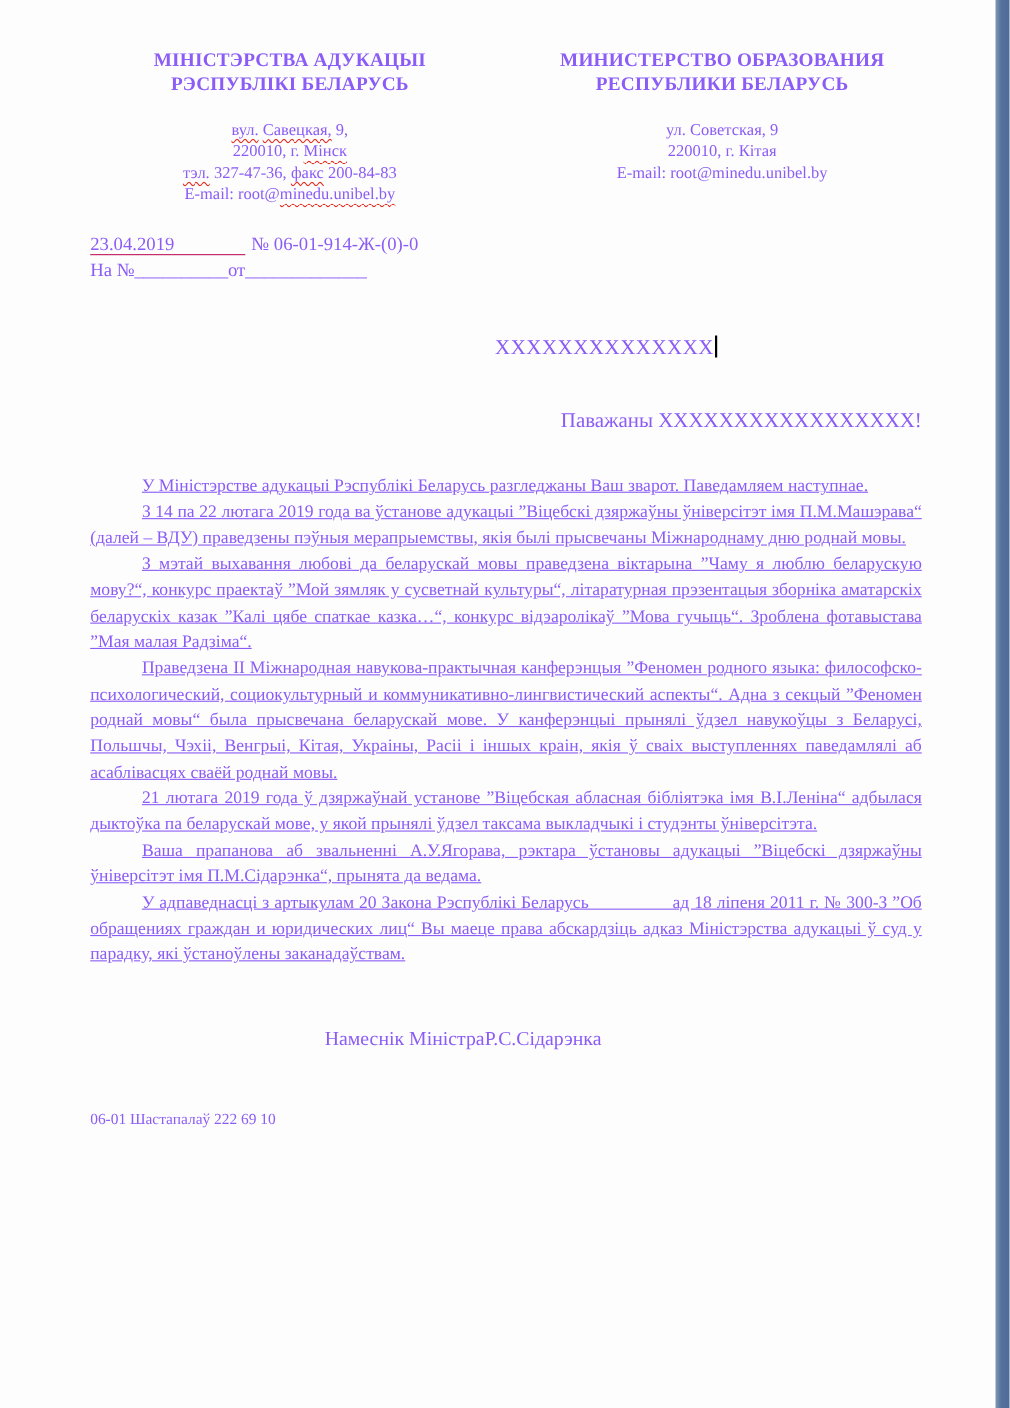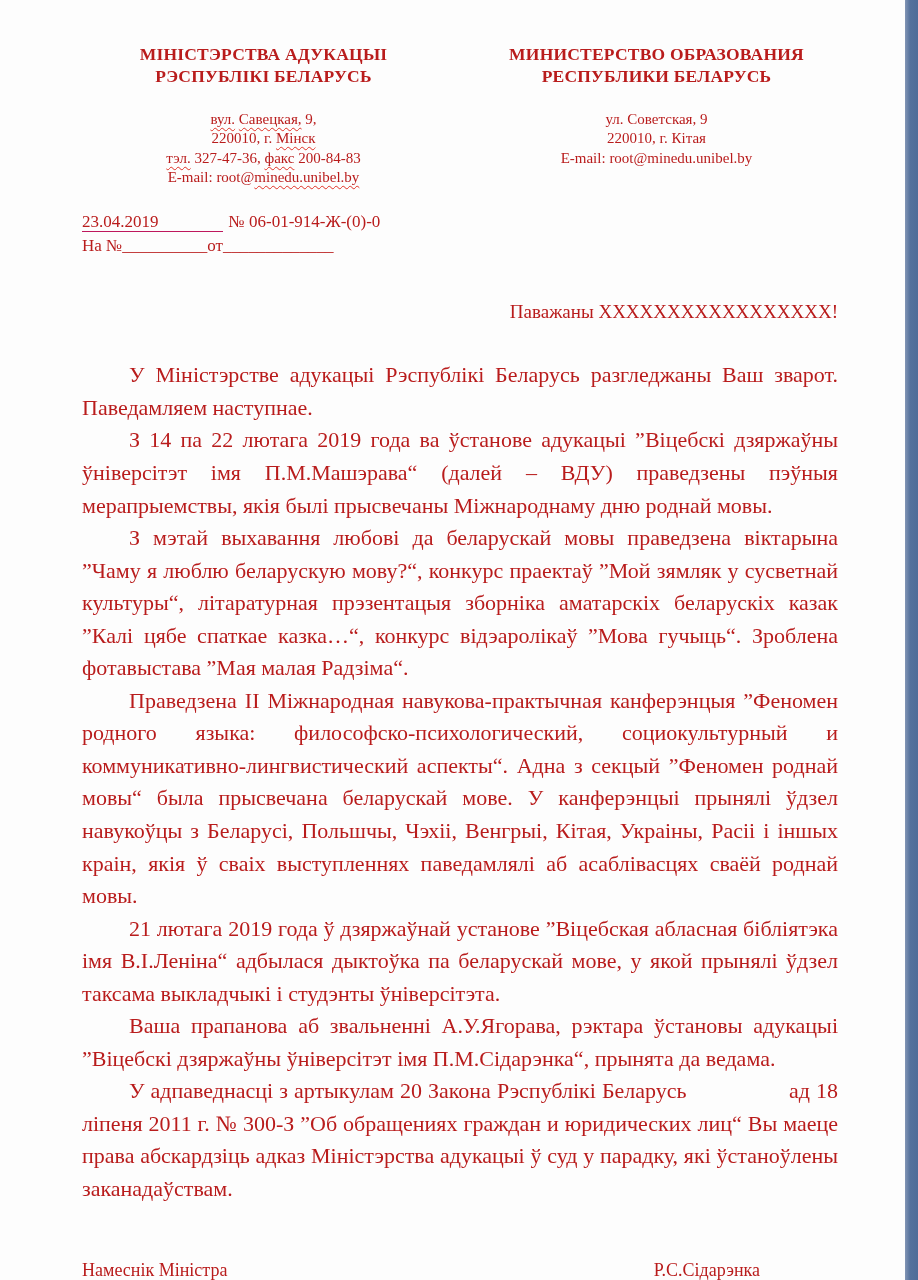--- a/index.html
+++ b/index.html
@@ -3,21 +3,21 @@
 <meta charset="utf-8">
 <style>
   * { margin: 0; padding: 0; box-sizing: border-box; }
   html,body { background:#ffffff; }
   .screen {
     position: relative;
     width: 918px; height: 1280px;
     background: #fdfdfd;
     overflow: hidden;
     font-family: "Liberation Serif", "DejaVu Serif", serif;
-    color: #b91c1c;
+    color: #8b5cf6;
   }
   .edge-band {
     position: absolute; top: 0; right: 0;
     width: 13px; height: 100%;
     background: linear-gradient(to right, #8295b5 0%, #54719c 40%, #4e6c98 100%);
   }
   .letter { padding: 44px 80px 0 82px; }
 
   
   .header { display: flex; gap: 30px; }
@@ -40,28 +40,28 @@
   .ref-number { text-underline-offset: 3px; margin-left: 6px; }
 
   
   .recipient-line { margin-top: 48px; padding-left: 368px; font-size: 19px; letter-spacing: .5px; }
   .cursor { display: inline-block; width: 2px; height: 20px; background: #000; vertical-align: -3px; margin-left: 1px; }
   .salutation { margin-top: 44px; text-align: right; font-size: 19px; }
 
   
   .body-text { margin-top: 36px; }
   .body-p {
-    font-size: 22px; line-height: 1.48;
-    text-align: justify; text-indent: 47px;
+    font-size: 16px; line-height: 1.48;
+    text-align: justify; text-indent: 47px; text-decoration: underline;
   }
 
   
   .signature {
     margin-top: 54px; padding-right: 78px;
-    display: flex; justify-content: space-between;
+    display: flex; justify-content: center;
     font-size: 18px;
   }
   .footer-ref { margin-top: 56px; font-size: 14px; }
 </style>
 </head>
 <body>
 
 <div class="screen">
   <div class="letter">
 
@@ -91,20 +91,23 @@
       </div>
     </div>
 
     <div class="ref-block">
       <div>
         <span class="ref-date">23.04.2019</span><span class="ref-number">№ 06-01-914-Ж-(0)-0</span>
       </div>
       <div>На №__________от_____________</div>
     </div>
 
+    <div class="recipient-line">
+      <span>ХХХХХХХХХХХХХХ</span><span class="cursor"></span>
+    </div>
 
     <div class="salutation">Паважаны ХХХХХХХХХХХХХХХХХ!</div>
 
     <div class="body-text" id="paragraphs">
         <p class="body-p">У Міністэрстве адукацыі Рэспублікі Беларусь разгледжаны Ваш зварот. Паведамляем наступнае.</p>
         <p class="body-p">З 14 па 22 лютага 2019 года ва ўстанове адукацыі ”Віцебскі дзяржаўны ўніверсітэт імя П.М.Машэрава“ (далей – ВДУ) праведзены пэўныя мерапрыемствы, якія былі прысвечаны Міжнароднаму дню роднай мовы.</p>
         <p class="body-p">З мэтай выхавання любові да беларускай мовы праведзена віктарына ”Чаму я люблю беларускую мову?“, конкурс праектаў ”Мой зямляк у сусветнай культуры“, літаратурная прэзентацыя зборніка аматарскіх беларускіх казак ”Калі цябе спаткае казка…“, конкурс відэаролікаў ”Мова гучыць“. Зроблена фотавыстава ”Мая малая Радзіма“.</p>
         <p class="body-p">Праведзена II Міжнародная навукова-практычная канферэнцыя ”Феномен родного языка: философско-психологический, социокультурный и коммуникативно-лингвистический аспекты“. Адна з секцый ”Феномен роднай мовы“ была прысвечана беларускай мове. У канферэнцыі прынялі ўдзел навукоўцы з Беларусі, Польшчы, Чэхіі, Венгрыі, Кітая, Украіны, Расіі і іншых краін, якія ў сваіх выступленнях паведамлялі аб асаблівасцях сваёй роднай мовы.</p>
         <p class="body-p">21 лютага 2019 года ў дзяржаўнай установе ”Віцебская абласная бібліятэка імя В.І.Леніна“ адбылася дыктоўка па беларускай мове, у якой прынялі ўдзел таксама выкладчыкі і студэнты ўніверсітэта.</p>
         <p class="body-p">Ваша прапанова аб звальненні А.У.Ягорава, рэктара ўстановы адукацыі ”Віцебскі дзяржаўны ўніверсітэт імя П.М.Сідарэнка“, прынята да ведама.</p>

